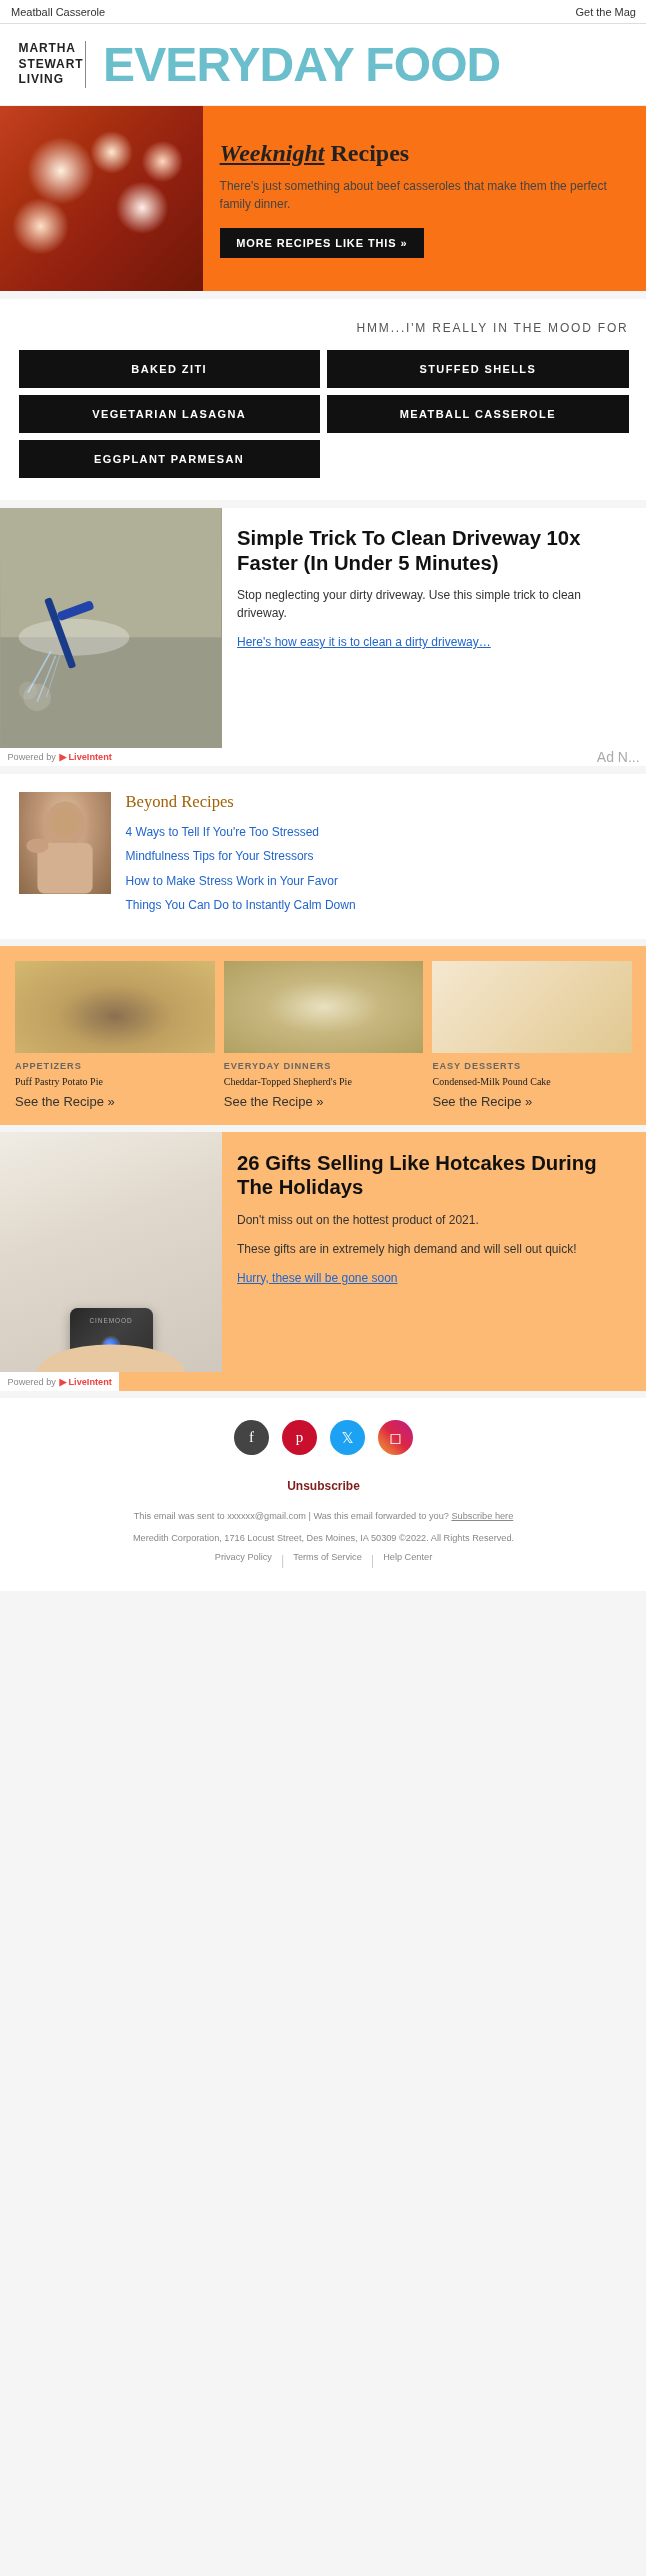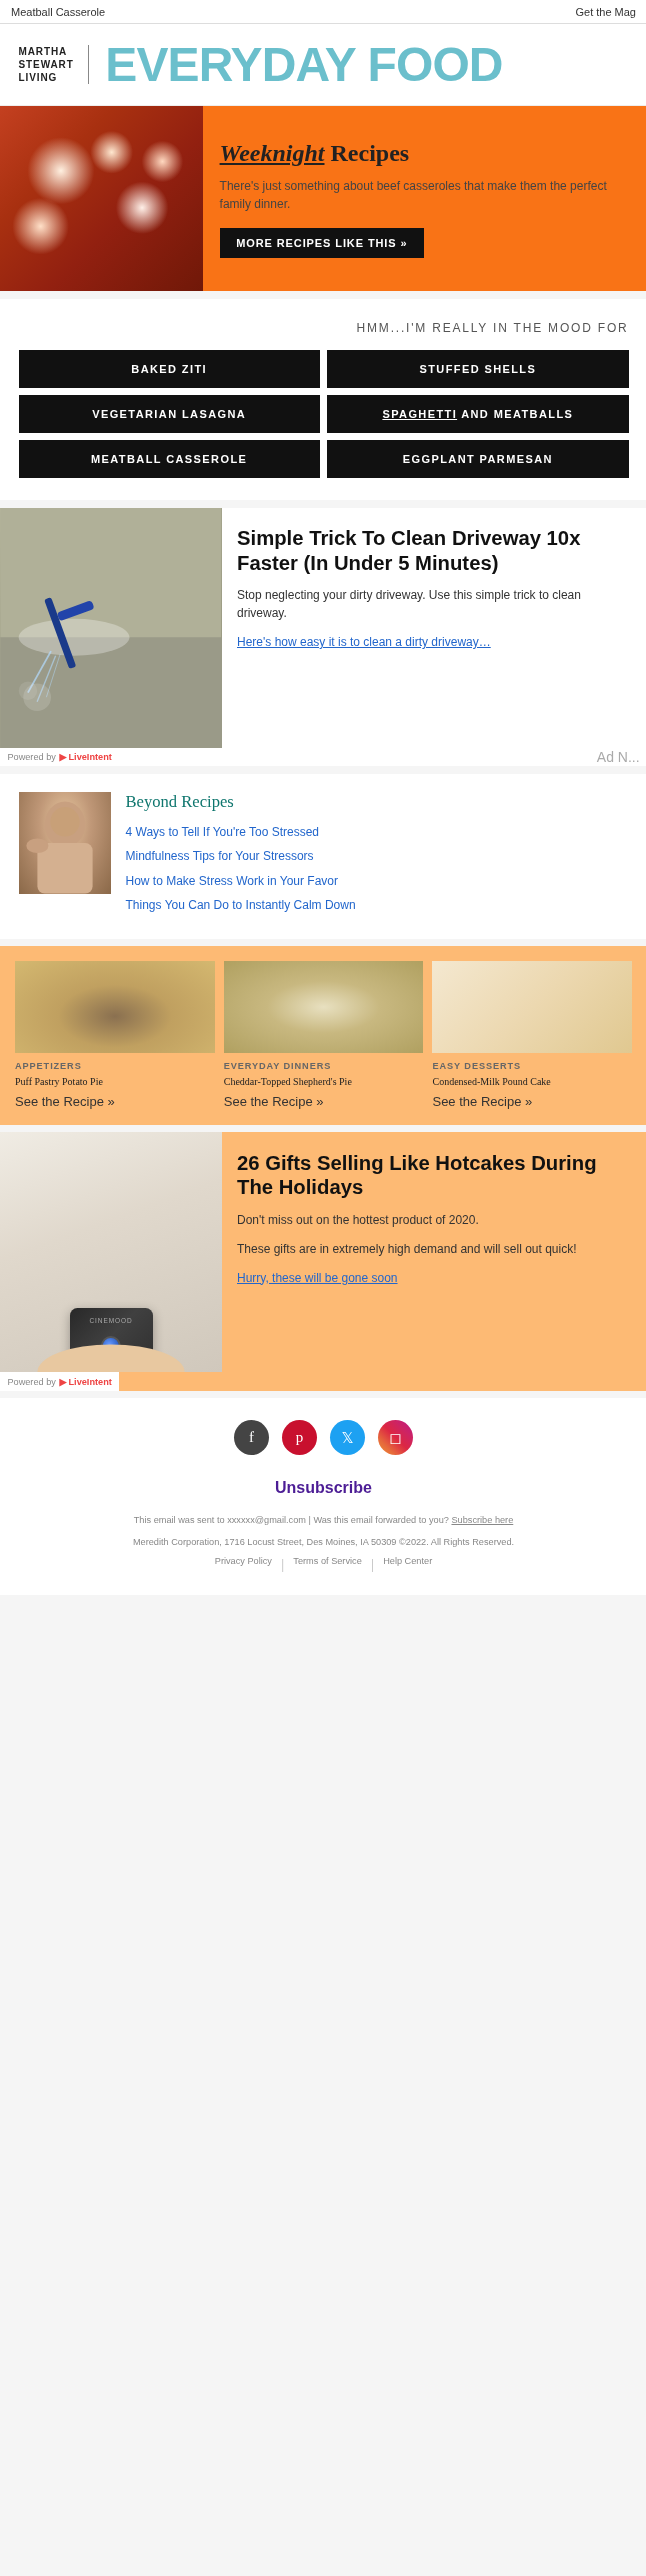--- a/index.html
+++ b/index.html
@@ -26,27 +26,27 @@
     
     .header {
       background: #fff;
       display: flex;
       align-items: center;
       padding: 16.6px 18.5px;
       border-bottom: 0.9px solid #eee;
     }
     .header-msl {
       font-family: Arial, sans-serif;
-      font-size: 10px;
+      font-size: 12px;
       font-weight: bold;
       line-height: 1.3;
       letter-spacing: 0.9px;
       color: #222;
       border-right: 1.8px solid #888;
-      padding-right: 14px;
+      padding-right: 2px;
       margin-right: 16.6px;
     }
     .header-ef {
       font-size: 48px;
       font-weight: 900;
       color: #6bbfcc;
       font-family: Arial, sans-serif;
       letter-spacing: -0.9px;
       line-height: 1;
     }
@@ -208,21 +208,21 @@
       height: 102px;
       flex-shrink: 0;
       background: linear-gradient(135deg, #d4c0a0 0%, #b09070 60%, #806040 100%);
       position: relative;
       overflow: hidden;
     }
     .beyond-content { flex: 1; }
     .beyond-title {
       font-family: Georgia, serif;
       font-size: 16.6px;
-      color: #0f766e;
+      color: #a16207;
       margin-bottom: 11px;
     }
     .beyond-links { list-style: none; }
     .beyond-links li {
       margin-bottom: 7.4px;
     }
     .beyond-links li a {
       color: #2266cc;
       font-family: Arial, sans-serif;
       font-size: 12px;
@@ -340,23 +340,23 @@
       background: #444;
       display: flex;
       align-items: center;
       justify-content: center;
       color: #fff;
       font-size: 15px;
       cursor: pointer;
     }
     .unsubscribe-text {
       font-family: Arial, sans-serif;
-      font-size: 16px;
+      font-size: 12px;
       font-weight: bold;
-      color: #4c1d95;
+      color: #7f1d1d;
       margin-bottom: 15px;
       margin-top: 24px;
     }
     .footer-text {
       font-family: Arial, sans-serif;
       font-size: 9.2px;
       color: #888;
       line-height: 1.8;
     }
     .footer-text a { color: #888; }
@@ -489,23 +489,20 @@
     <button class="more-recipes-btn">MORE RECIPES LIKE THIS »</button>
   </div>
 </div>
 
 <div class="mood-section">
   <div class="mood-title">HMM...I'M REALLY IN THE MOOD FOR</div>
   <div class="mood-grid">
     <button class="mood-btn">BAKED ZITI</button>
     <button class="mood-btn">STUFFED SHELLS</button>
     <button class="mood-btn">VEGETARIAN LASAGNA</button>
-    <button class="mood-btn">
-      <u>SPAGHETTI</u><span> AND MEATBALLS</span>
-    </button>
     <button class="mood-btn">MEATBALL CASSEROLE</button>
     <button class="mood-btn">EGGPLANT PARMESAN</button>
   </div>
 </div>
 
 <div class="ad-section">
   <div class="ad-content">
     <div class="ad-image">
       
       <svg width="222" height="240" viewBox="0 0 240 260">
@@ -603,21 +600,21 @@
           <div class="cinemood-lens"></div>
         </div>
       </div>
 
       <svg style="position:absolute;bottom:0;left:0;width:100%;height:46px;" viewBox="0 0 240 50">
         <ellipse cx="120" cy="50" rx="80" ry="30" fill="#e8c8a0"></ellipse>
       </svg>
     </div>
     <div class="ad2-text">
       <h3>26 Gifts Selling Like Hotcakes During The Holidays</h3>
-      <p>Don't miss out on the hottest product of 2020.</p>
+      <p>Don't miss out on the hottest product of 2021.</p>
       <p>These gifts are in extremely high demand and will sell out quick!</p>
       <a href="#">Hurry, these will be gone soon</a>
     </div>
   </div>
   <div style="display:flex;justify-content:space-between;align-items:center;">
     <div class="powered-by">
       <span>Powered by</span>
       <span class="liveintent-logo">
         <span style="color:#e44;font-weight:bold;">▶</span>
         <span>LiveIntent</span>

